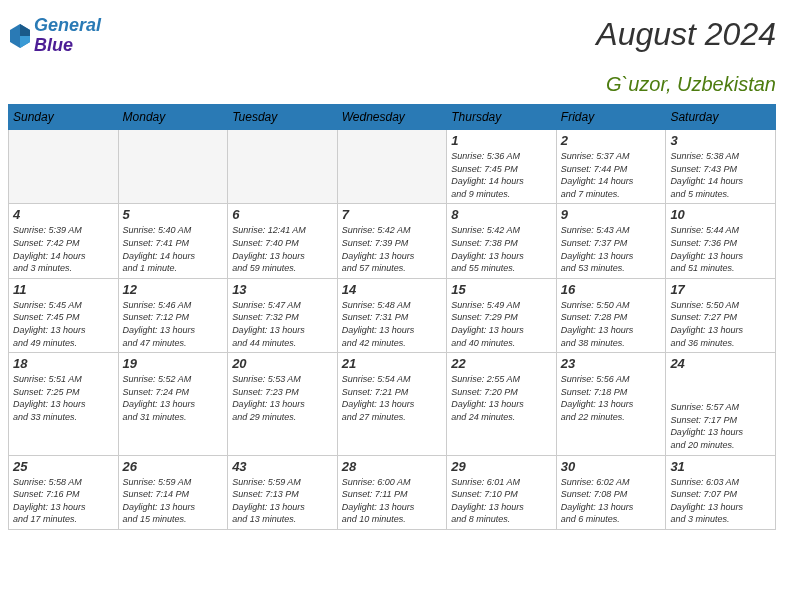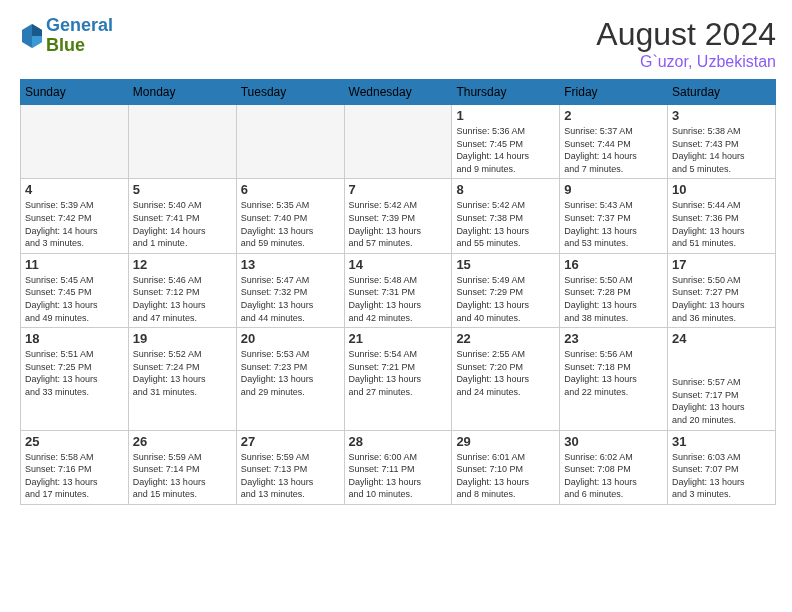--- a/index.html
+++ b/index.html
@@ -6,21 +6,22 @@
     body {
       font-family: Arial, sans-serif;
       background: #fff;
       width: 792px;
       height: 612px;
       overflow: hidden;
     }
     .page {
       width: 792px;
       height: 440px;
-      padding: 16px 16px 10px 20px;
+      padding: 16px 16px 10px 8px;
+      font-style: italic;
     }
     .header {
       display: flex;
       justify-content: space-between;
       align-items: flex-start;
       margin-bottom: 8px;
     }
     .logo {
       display: flex;
       align-items: center;
@@ -41,22 +42,23 @@
     }
     .title-block {
       text-align: right;
     }
     .month-year {
       font-size: 32px;
       color: #333;
       font-weight: 300;
     }
     .location {
-      font-size: 16px;
-      color: #8b5cf6;
+      font-size: 20px;
+      color: #4d7c0f;
+      margin-top: 20px;
     }
     .calendar {
       width: 100%;
       border-collapse: collapse;
     }
     .calendar th {
       background: #2a7ab5;
       color: #000000;
       font-size: 12px;
       padding: 5px 4px;
@@ -100,21 +102,21 @@
   <div class="header">
     <div class="logo">
       <svg class="logo-icon" viewBox="0 0 24 28">
         <polygon points="12,2 22,8 22,20 12,26 2,20 2,8" fill="#2a7ab5"></polygon>
         <polygon points="12,2 22,8 22,14 12,14" fill="#1a5a8a"></polygon>
         <polygon points="12,14 22,14 22,20 12,26" fill="#3a9ad5"></polygon>
       </svg>
       <div>
         <div class="logo-text">
           <span>General</span><br>
-          <span style="color:#4d7c0f">Blue</span>
+          <span style="color:#4c1d95">Blue</span>
         </div>
       </div>
     </div>
     <div class="title-block">
       <div class="month-year">August 2024</div>
       <div class="location">G`uzor, Uzbekistan</div>
     </div>
   </div>
 
   <table class="calendar">
@@ -167,21 +169,21 @@
           </td>
           <td>
             <span class="day-num">5</span>
             <div class="day-info" style="white-space: pre-line;">Sunrise: 5:40 AM
 Sunset: 7:41 PM
 Daylight: 14 hours
 and 1 minute.</div>
           </td>
           <td>
             <span class="day-num">6</span>
-            <div class="day-info" style="white-space: pre-line;">Sunrise: 5:35 AM
+            <div class="day-info" style="white-space: pre-line;">Sunrise: 12:41 AM
 Sunset: 7:40 PM
 Daylight: 13 hours
 and 59 minutes.</div>
           </td>
           <td>
             <span class="day-num">7</span>
             <div class="day-info" style="white-space: pre-line;">Sunrise: 5:42 AM
 Sunset: 7:39 PM
 Daylight: 13 hours
 and 57 minutes.</div>
@@ -319,21 +321,21 @@
 and 17 minutes.</div>
           </td>
           <td>
             <span class="day-num">26</span>
             <div class="day-info" style="white-space: pre-line;">Sunrise: 5:59 AM
 Sunset: 7:14 PM
 Daylight: 13 hours
 and 15 minutes.</div>
           </td>
           <td>
-            <span class="day-num">27</span>
+            <span class="day-num">43</span>
             <div class="day-info" style="white-space: pre-line;">Sunrise: 5:59 AM
 Sunset: 7:13 PM
 Daylight: 13 hours
 and 13 minutes.</div>
           </td>
           <td>
             <span class="day-num">28</span>
             <div class="day-info" style="white-space: pre-line;">Sunrise: 6:00 AM
 Sunset: 7:11 PM
 Daylight: 13 hours

